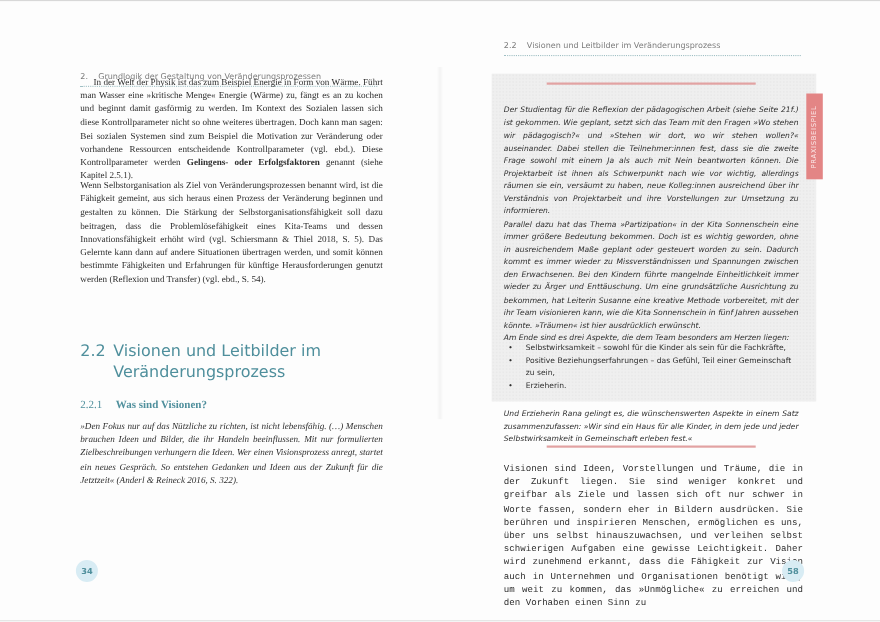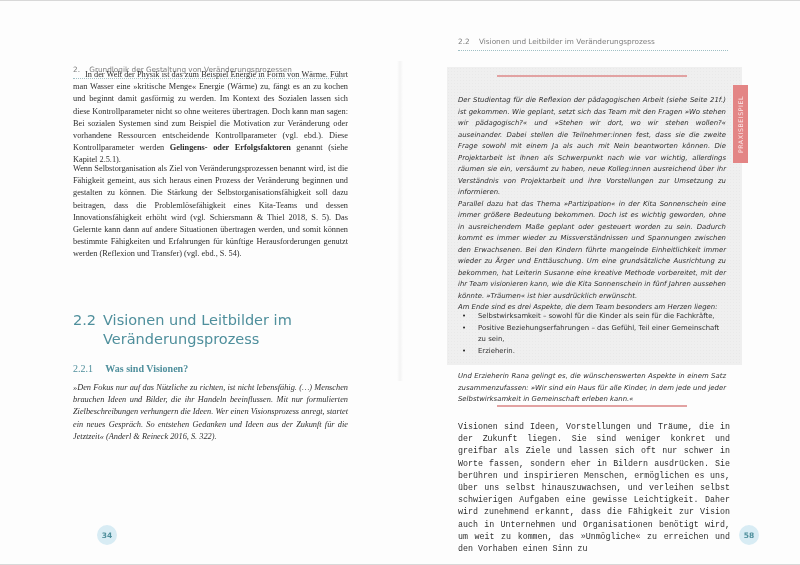--- a/index.html
+++ b/index.html
@@ -56,27 +56,27 @@
   .h2 .num { position: absolute; left: 0; top: 0; }
   .h2 .txt { display: block; margin-left: 30px; }
   .h3 {
     position: absolute; left: 73px; top: 352px;
     font-family: Liberation Serif, serif;
     font-size: 10px; color: #4f8f9c; font-weight: bold;
   }
   .h3 .num { margin-right: 10px; font-weight: normal; }
 
   .page-number {
-    position: absolute; top: 524px; width: 20px; height: 20px;
+    position: absolute; top: 508px; width: 20px; height: 20px;
     border-radius: 50%;
     background: #d8ecf4;
     color: #4f8f9c;
     font-family: "DejaVu Sans", sans-serif;
     font-size: 7.5px; font-weight: bold;
-    display: flex; align-items: center; justify-content: center; margin-left: 28px;
+    display: flex; align-items: center; justify-content: center;
   }
   .page-left .page-number { left: 69px; }
   .page-right .page-number { left: 311px; }
 
   
   .practice-box {
     position: absolute; left: 47px; top: 66px; width: 295px; height: 298px;
     background: #efefef;
     background-image:
       radial-gradient(rgba(0,0,0,0.025) 1px, transparent 1px);
@@ -197,21 +197,21 @@
         <span class="bullet">•</span>
         <span>Positive Beziehungserfahrungen – das Gefühl, Teil einer Gemeinschaft zu sein,</span>
       </li>
       <li>
         <span class="bullet">•</span>
         <span>Erzieherin.</span>
       </li>
     </ul>
 
     <div class="box-text bt2">
-      <p>Und Erzieherin Rana gelingt es, die wünschenswerten Aspekte in einem Satz zusammenzufassen: »Wir sind ein Haus für alle Kinder, in dem jede und jeder Selbstwirksamkeit in Gemeinschaft erleben kann.«</p>
+      <p>Und Erzieherin Rana gelingt es, die wünschenswerten Aspekte in einem Satz zusammenzufassen: »Wir sind ein Haus für alle Kinder, in dem jede und jeder Selbstwirksamkeit in Gemeinschaft erleben fest.«</p>
     </div>
 
     <div class="box-rule-bottom"></div>
 
     <div class="tab-label">
       <span>PRAXISBEISPIEL</span>
     </div>
 
     <div class="body-text p-right">
       <p>Visionen sind Ideen, Vorstellungen und Träume, die in der Zukunft liegen. Sie sind weniger konkret und greifbar als Ziele und lassen sich oft nur schwer in Worte fassen, sondern eher in Bildern ausdrücken. Sie berühren und inspirieren Menschen, ermöglichen es uns, über uns selbst hinauszuwachsen, und verleihen selbst schwierigen Aufgaben eine gewisse Leichtigkeit. Daher wird zunehmend erkannt, dass die Fähigkeit zur Vision auch in Unternehmen und Organisationen benötigt wird, um weit zu kommen, das »Unmögliche« zu erreichen und den Vorhaben einen Sinn zu</p>

